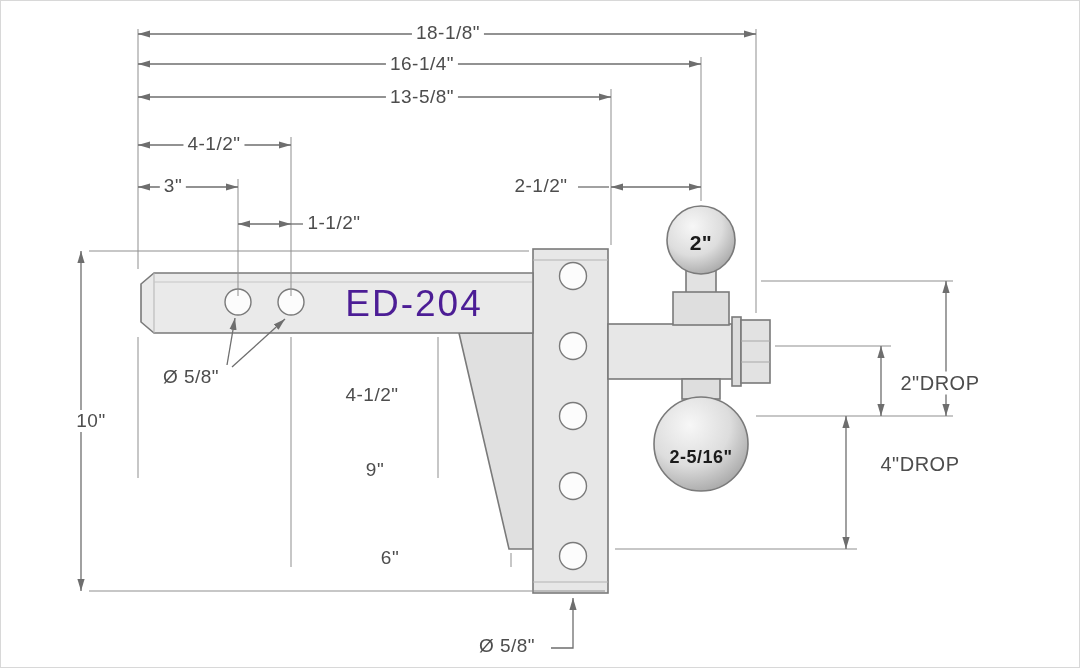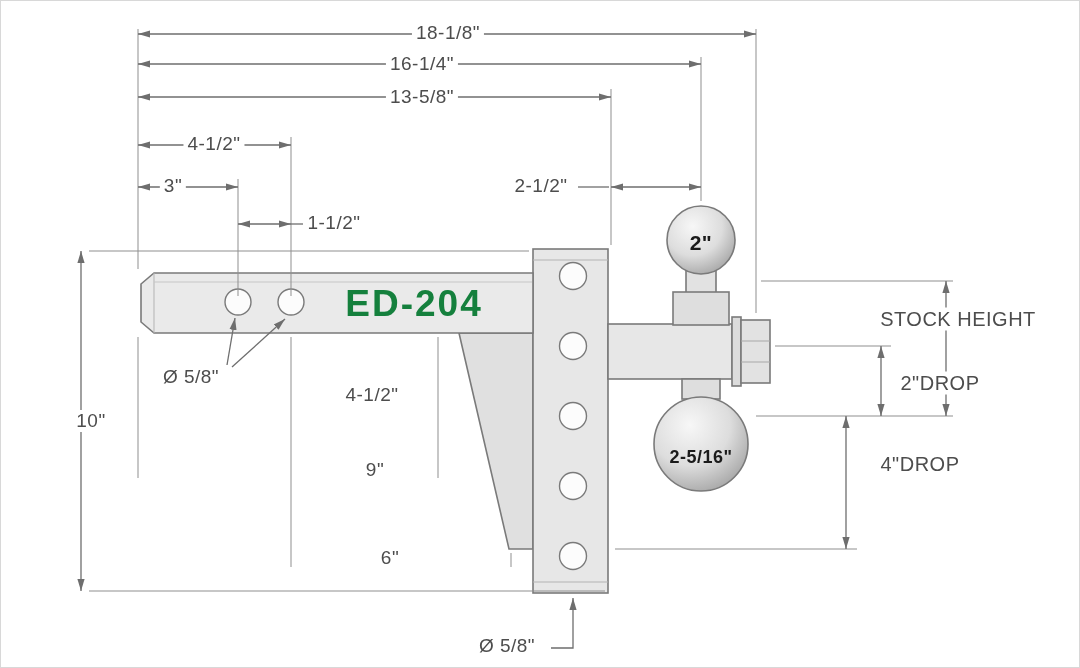--- a/index.html
+++ b/index.html
@@ -17,21 +17,21 @@
   }
   .lbl.right { font-size:20px; }
   .lbl-ball {
     position:absolute; transform:translate(-50%,-50%);
     font-weight:bold; color:#1b1b1b; background:transparent;
     white-space:nowrap; font-size:21px; letter-spacing:0.5px;
   }
   .lbl-ball.small { font-size:18px; }
   .part-num {
     position:absolute; transform:translate(-50%,-50%);
-    font-weight:bold; color:#15803d; font-size:37px;
+    font-weight:normal; color:#4c1d95; font-size:37px;
     letter-spacing:2px; background:transparent; white-space:nowrap;
   }
 </style>
 </head>
 <body>
 
 <div class="canvas">
 
   <svg width="1080" height="668" viewBox="0 0 1080 668">
     <defs>
@@ -116,21 +116,20 @@
     </g>
   </svg>
 
   <div class="lbl" style="left:447px;top:32px">18-1/8"</div>
   <div class="lbl" style="left:421px;top:63px">16-1/4"</div>
   <div class="lbl" style="left:421px;top:96px">13-5/8"</div>
   <div class="lbl" style="left:213px;top:143px">4-1/2"</div>
   <div class="lbl" style="left:172px;top:185px">3"</div>
   <div class="lbl" style="left:333px;top:222px">1-1/2"</div>
   <div class="lbl" style="left:540px;top:185px">2-1/2"</div>
-  <div class="lbl right" style="left:957px;top:318px">STOCK HEIGHT</div>
   <div class="lbl right" style="left:939px;top:382px">2"DROP</div>
   <div class="lbl right" style="left:919px;top:463px">4"DROP</div>
   <div class="lbl" style="left:90px;top:420px">10"</div>
   <div class="lbl" style="left:190px;top:376px">Ø 5/8"</div>
   <div class="lbl" style="left:371px;top:394px">4-1/2"</div>
   <div class="lbl" style="left:374px;top:469px">9"</div>
   <div class="lbl" style="left:389px;top:557px">6"</div>
   <div class="lbl" style="left:506px;top:645px">Ø 5/8"</div>
 
   <div class="lbl-ball" style="left:700px;top:242px">2"</div>

